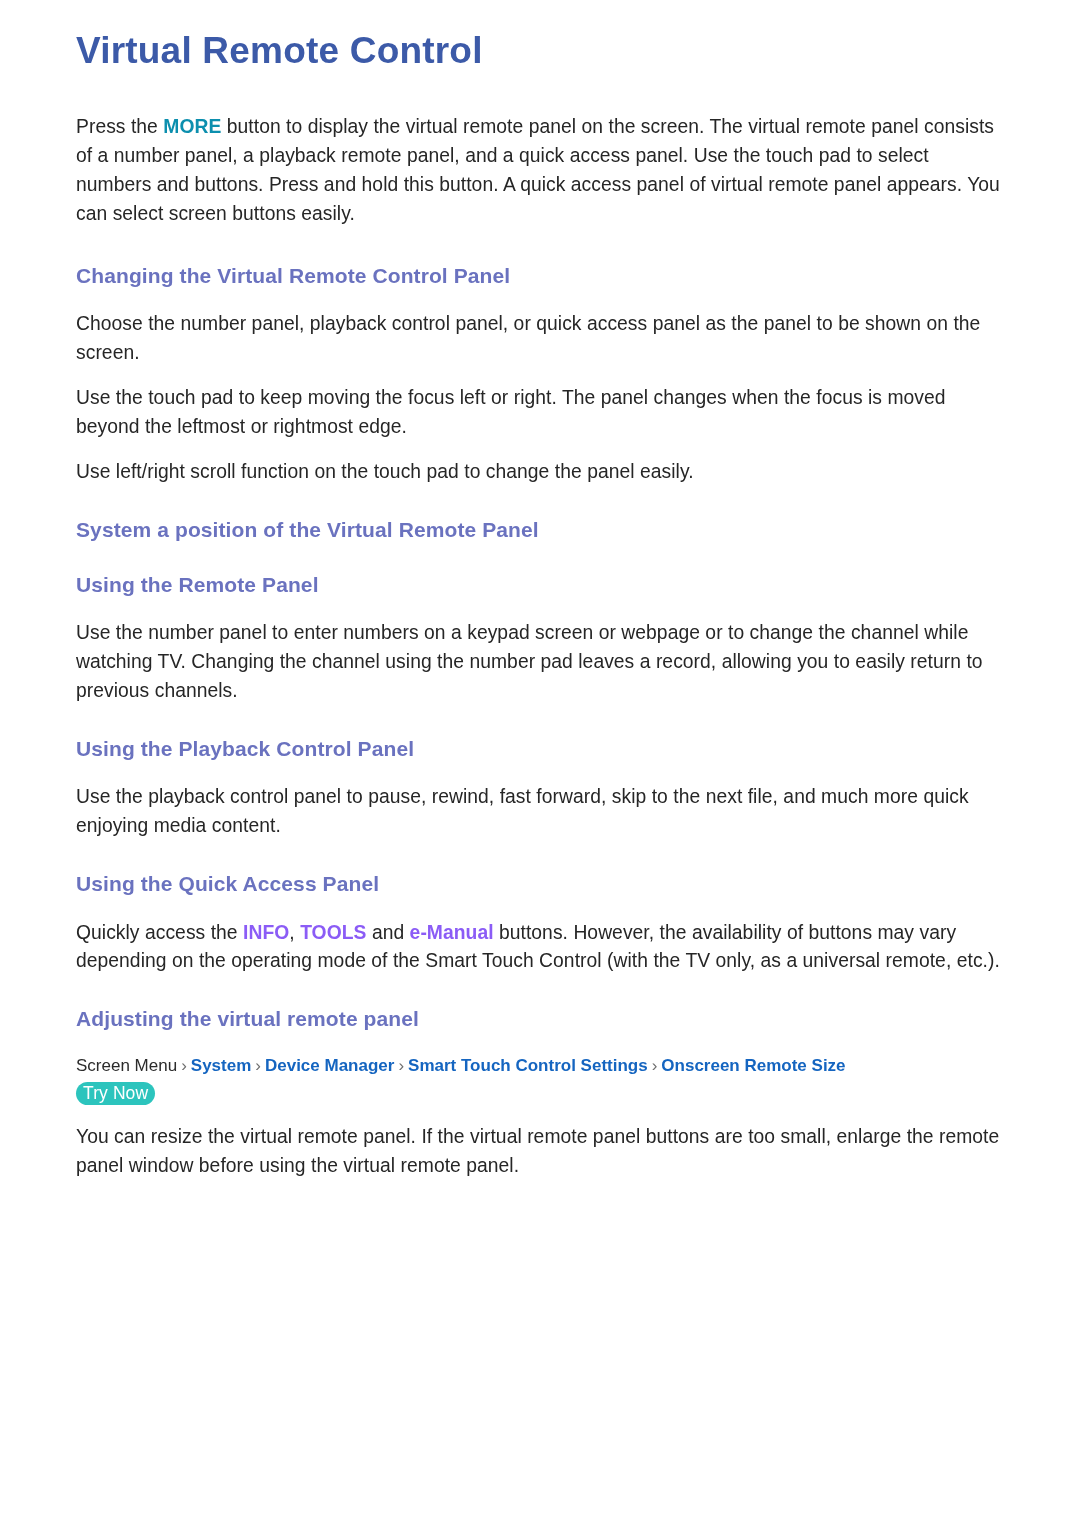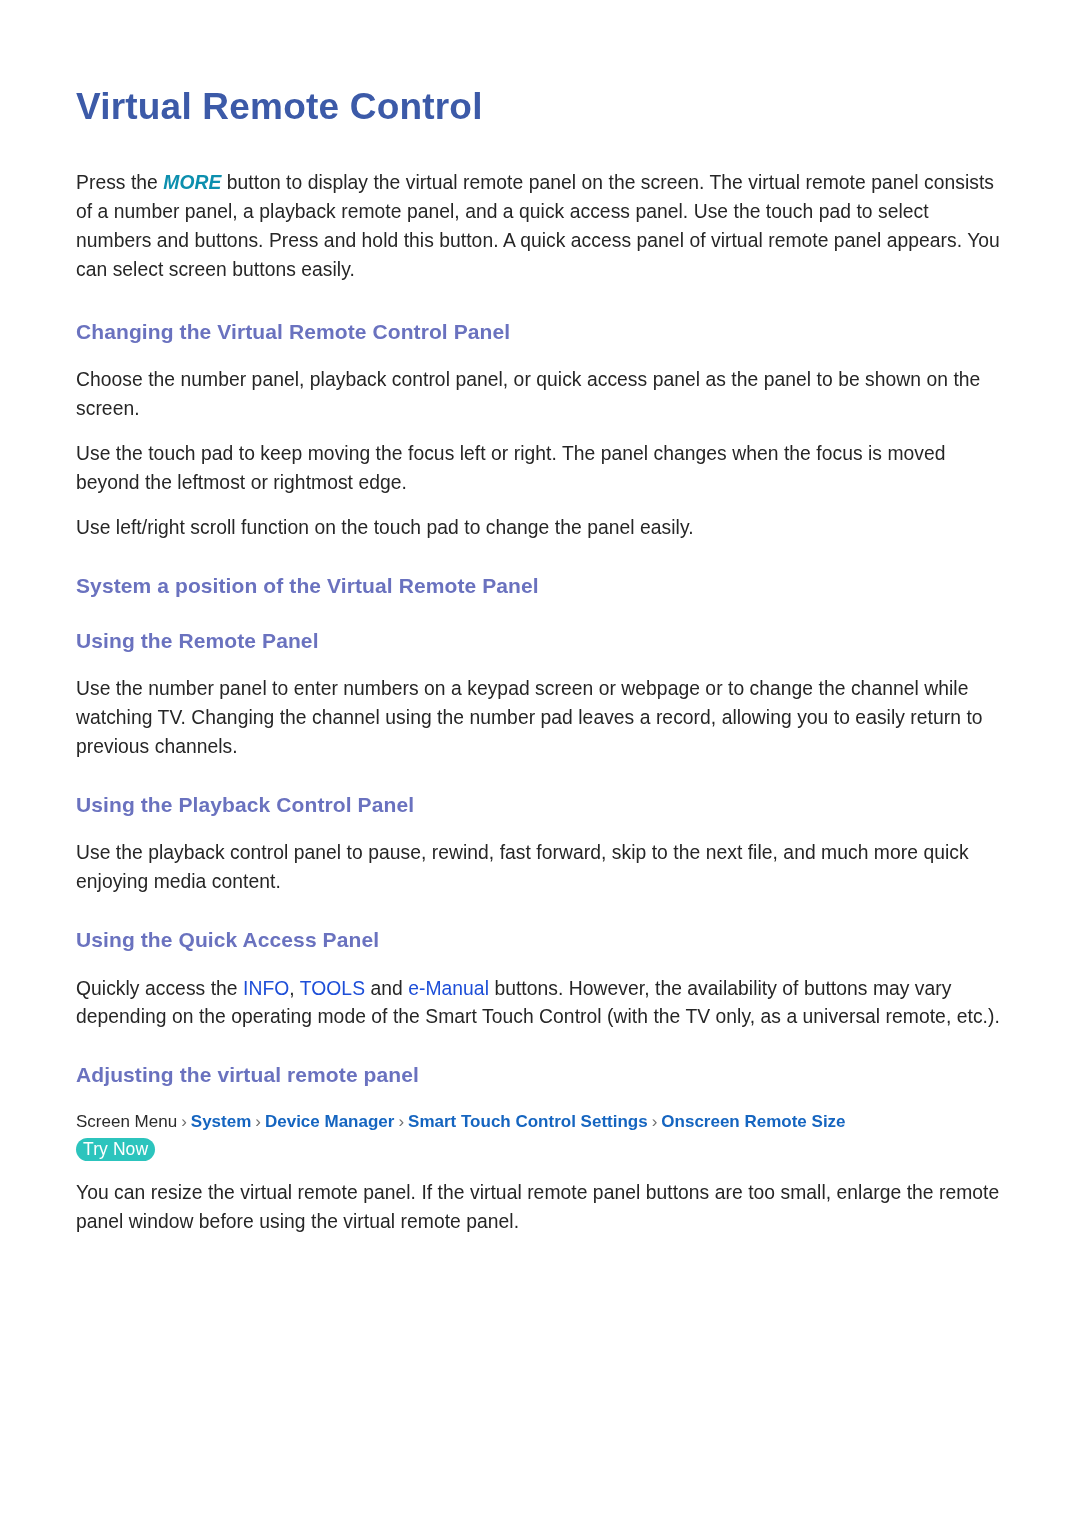--- a/index.html
+++ b/index.html
@@ -12,21 +12,21 @@
     height: 1527px;
     font-family: "Liberation Sans", sans-serif;
     color: #2b2b2b;
     -webkit-font-smoothing: antialiased;
   }
   .page {
     position: relative;
     width: 1080px;
     height: 1384px;
     box-sizing: border-box;
-    padding: 86px 64px 0 76px;
+    padding: 30px 64px 0 76px;
     overflow: hidden;
   }
 
   
   .page-title {
     font-size: 37px;
     font-weight: bold;
     color: #3c5aa8;
     letter-spacing: 0.2px;
     line-height: 1.12;
@@ -52,25 +52,24 @@
     color: #262626;
     margin: 0 0 16px 0;
     letter-spacing: 0.05px;
     max-width: 932px;
   }
   p.body:last-child { margin-bottom: 0; }
 
   .kw-teal {
     color: #0c8fae;
     font-weight: bold;
-    font-style: italic;
   }
   .kw-blue {
-    color: #1d4ed8;
-    font-weight: normal;
+    color: #8b5cf6;
+    font-weight: bold;
   }
 
   
   .breadcrumb {
     font-size: 17px;
     line-height: 1.45;
     margin: 0 0 4px 0;
     color: #2b2b2b;
     max-width: 945px;
   }

